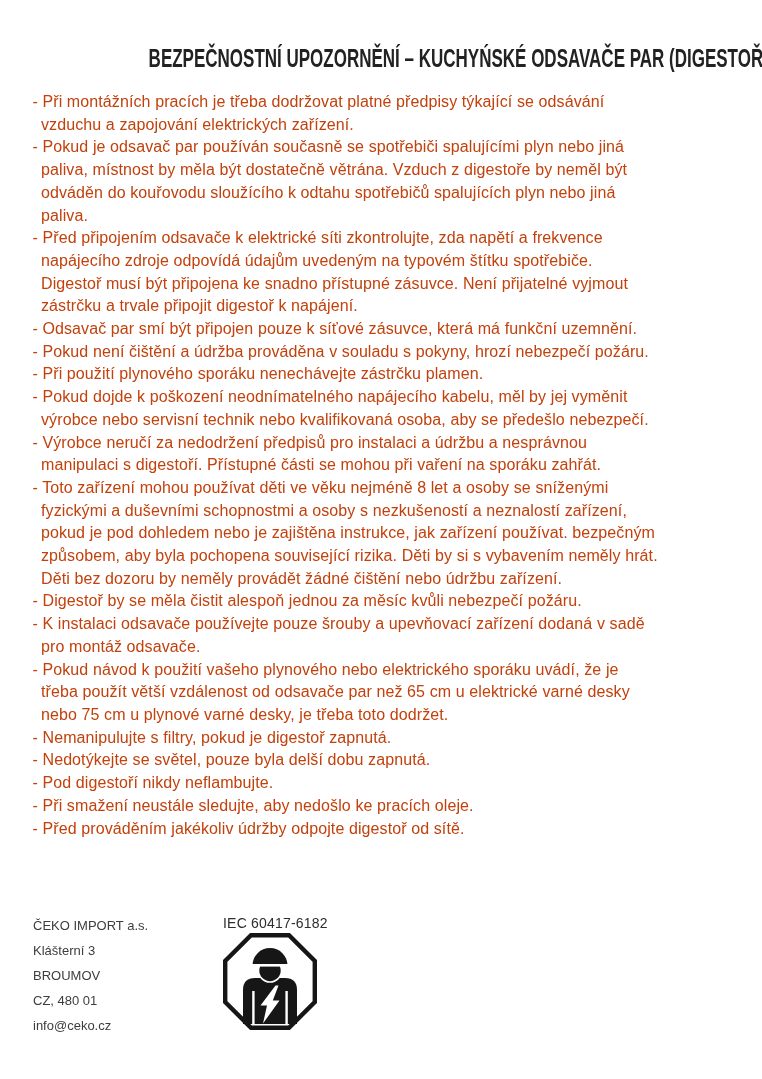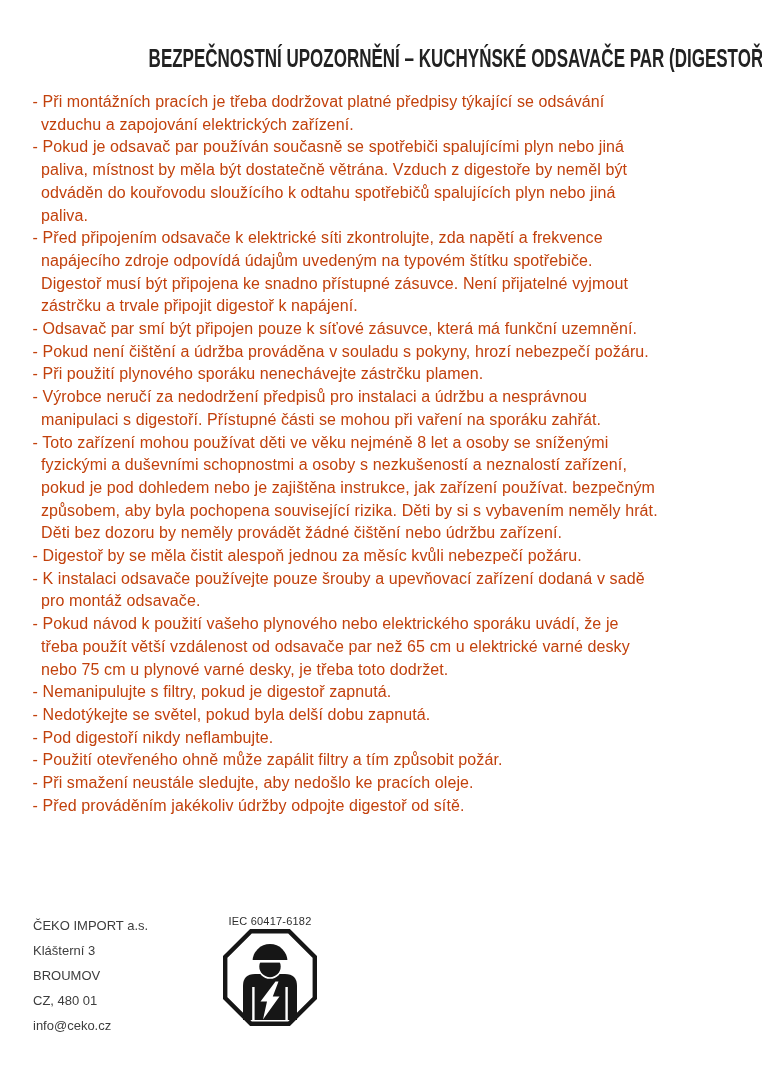--- a/index.html
+++ b/index.html
@@ -58,21 +58,21 @@
     color: #3d3d3d;
   }
   .icon-block {
     position: absolute;
     left: 223px;
     top: 915px;
     width: 94px;
     text-align: center;
   }
   .icon-label {
-    font-size: 11px;
+    font-size: 14px;
     color: #2e2e2e;
     white-space: nowrap;
     letter-spacing: 0.2px;
     margin-bottom: 2px;
   }
   .iec-svg {
     display: block;
     margin: 0 auto;
   }
 </style>
@@ -92,37 +92,38 @@
 paliva, místnost by měla být dostatečně větrána. Vzduch z digestoře by neměl být
 odváděn do kouřovodu sloužícího k odtahu spotřebičů spalujících plyn nebo jiná
 paliva.</p>
     <p class="bullet">- Před připojením odsavače k elektrické síti zkontrolujte, zda napětí a frekvence
 napájecího zdroje odpovídá údajům uvedeným na typovém štítku spotřebiče.
 Digestoř musí být připojena ke snadno přístupné zásuvce. Není přijatelné vyjmout
 zástrčku a trvale připojit digestoř k napájení.</p>
     <p class="bullet">- Odsavač par smí být připojen pouze k síťové zásuvce, která má funkční uzemnění.</p>
     <p class="bullet">- Pokud není čištění a údržba prováděna v souladu s pokyny, hrozí nebezpečí požáru.</p>
     <p class="bullet">- Při použití plynového sporáku nenechávejte zástrčku plamen.</p>
+    <p class="bullet">- Pokud dojde k poškození neodnímatelného napájecího kabelu, měl by jej vyměnit
+výrobce nebo servisní technik nebo kvalifikovaná osoba, aby se předešlo nebezpečí.</p>
     <p class="bullet">- Výrobce neručí za nedodržení předpisů pro instalaci a údržbu a nesprávnou
 manipulaci s digestoří. Přístupné části se mohou při vaření na sporáku zahřát.</p>
     <p class="bullet">- Toto zařízení mohou používat děti ve věku nejméně 8 let a osoby se sníženými
 fyzickými a duševními schopnostmi a osoby s nezkušeností a neznalostí zařízení,
 pokud je pod dohledem nebo je zajištěna instrukce, jak zařízení používat. bezpečným
 způsobem, aby byla pochopena související rizika. Děti by si s vybavením neměly hrát.
 Děti bez dozoru by neměly provádět žádné čištění nebo údržbu zařízení.</p>
     <p class="bullet">- Digestoř by se měla čistit alespoň jednou za měsíc kvůli nebezpečí požáru.</p>
     <p class="bullet">- K instalaci odsavače používejte pouze šrouby a upevňovací zařízení dodaná v sadě
 pro montáž odsavače.</p>
     <p class="bullet">- Pokud návod k použití vašeho plynového nebo elektrického sporáku uvádí, že je
 třeba použít větší vzdálenost od odsavače par než 65 cm u elektrické varné desky
 nebo 75 cm u plynové varné desky, je třeba toto dodržet.</p>
     <p class="bullet">- Nemanipulujte s filtry, pokud je digestoř zapnutá.</p>
-    <p class="bullet">- Nedotýkejte se světel, pokud byla delší dobu zapnutá.</p>
+    <p class="bullet">- Nedotýkejte se světel, pouze byla delší dobu zapnutá.</p>
     <p class="bullet">- Pod digestoří nikdy neflambujte.</p>
-    <p class="bullet">- Použití otevřeného ohně může zapálit filtry a tím způsobit požár.</p>
     <p class="bullet">- Při smažení neustále sledujte, aby nedošlo ke pracích oleje.</p>
     <p class="bullet">- Před prováděním jakékoliv údržby odpojte digestoř od sítě.</p>
   </div>
 
   <div class="address">
     <div>ČEKO IMPORT a.s.</div>
     <div>Klášterní 3</div>
     <div>BROUMOV</div>
     <div>CZ, 480 01</div>
     <div>info@ceko.cz</div>

